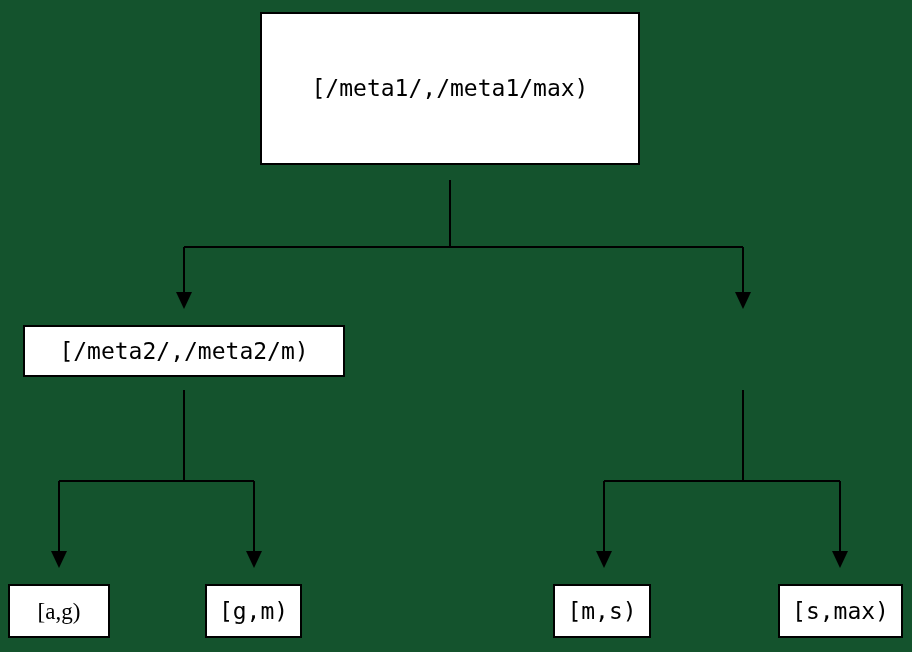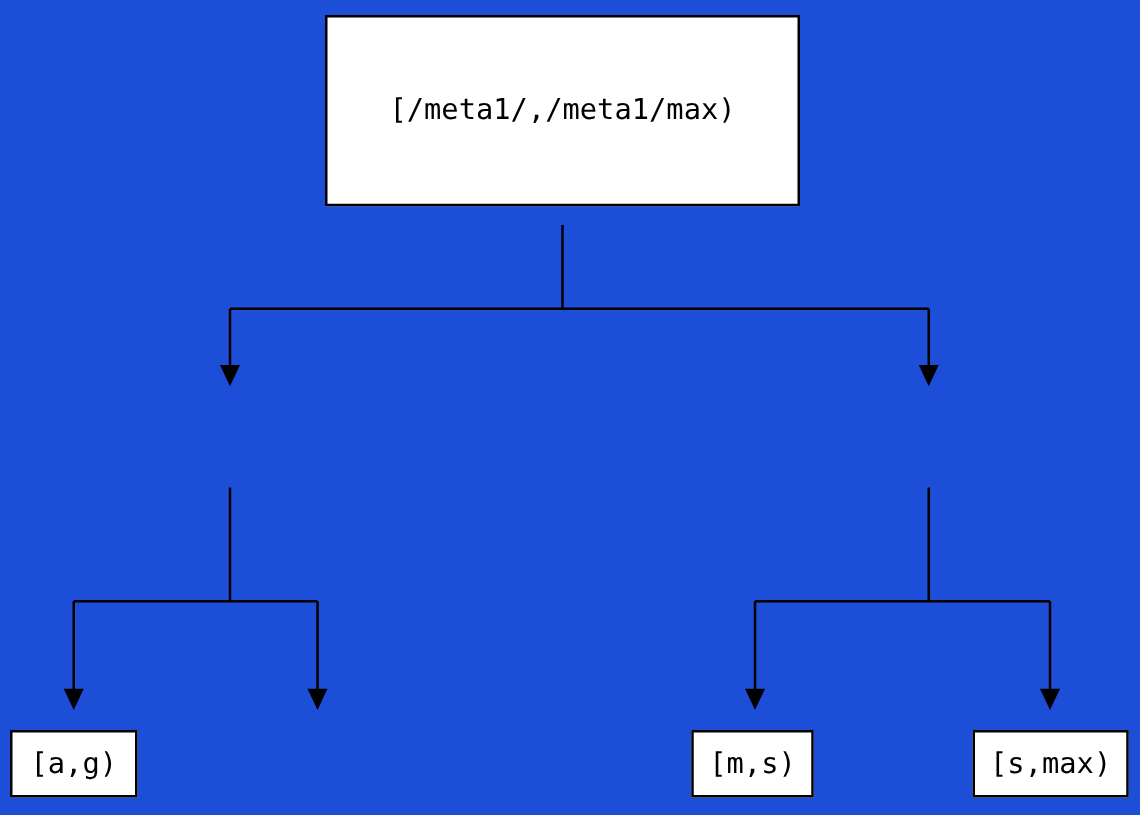--- a/index.html
+++ b/index.html
@@ -4,21 +4,21 @@
 <style>
   html, body {
     margin: 0;
     padding: 0;
     background: #ffffff;
   }
   .canvas {
     position: relative;
     width: 912px;
     height: 652px;
-    background: #1d4ed8;
+    background: #14532d;
     overflow: hidden;
     font-family: "DejaVu Sans Mono", "Liberation Mono", monospace;
   }
   .edges {
     position: absolute;
     left: 0;
     top: 0;
     width: 912px;
     height: 652px;
   }
@@ -64,26 +64,32 @@
     <path d="M604 481 V552" stroke="#000000" stroke-width="2" fill="none"></path>
     <path d="M840 481 V552" stroke="#000000" stroke-width="2" fill="none"></path>
     <polygon points="596,551 612,551 604,568" fill="#000000"></polygon>
     <polygon points="832,551 848,551 840,568" fill="#000000"></polygon>
   </svg>
 
   <div class="node" style="left:260px; top:12px; width:380px; height:153px;">
     <span class="node-label">[/meta1/,/meta1/max)</span>
   </div>
 
+  <div class="node" style="left:23px; top:325px; width:322px; height:52px;">
+    <span class="node-label">[/meta2/,/meta2/m)</span>
+  </div>
 
 
-  <div class="node" style="left:8px; top:584px; width:102px; height:54px;">
+  <div class="node" style="left:8px; top:584px; width:102px; height:54px;font-family:Liberation Serif, serif;">
     <span class="node-label">[a,g)</span>
   </div>
 
+  <div class="node" style="left:205px; top:584px; width:97px; height:54px;">
+    <span class="node-label">[g,m)</span>
+  </div>
 
   <div class="node" style="left:553px; top:584px; width:98px; height:54px;">
     <span class="node-label">[m,s)</span>
   </div>
 
   <div class="node" style="left:778px; top:584px; width:125px; height:54px;text-align:center;">
     <span class="node-label">[s,max)</span>
   </div>
 
 </div>

